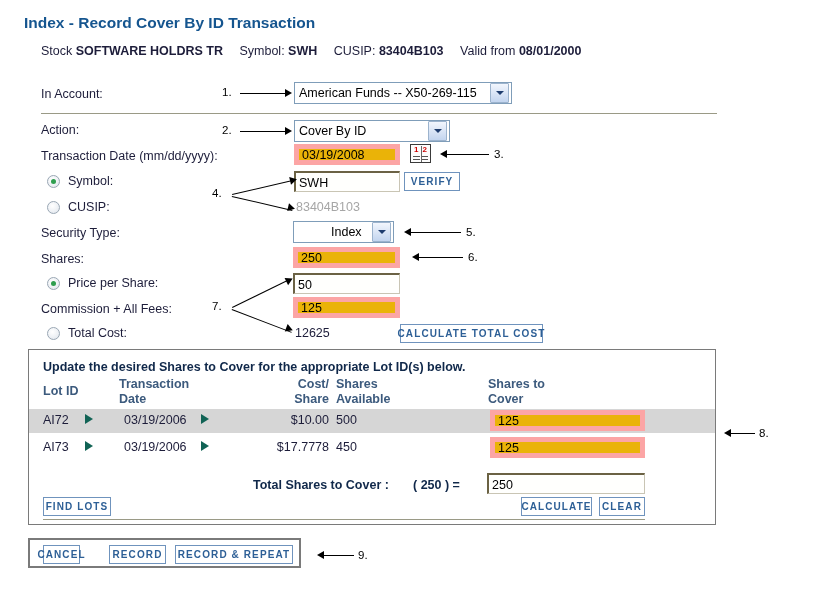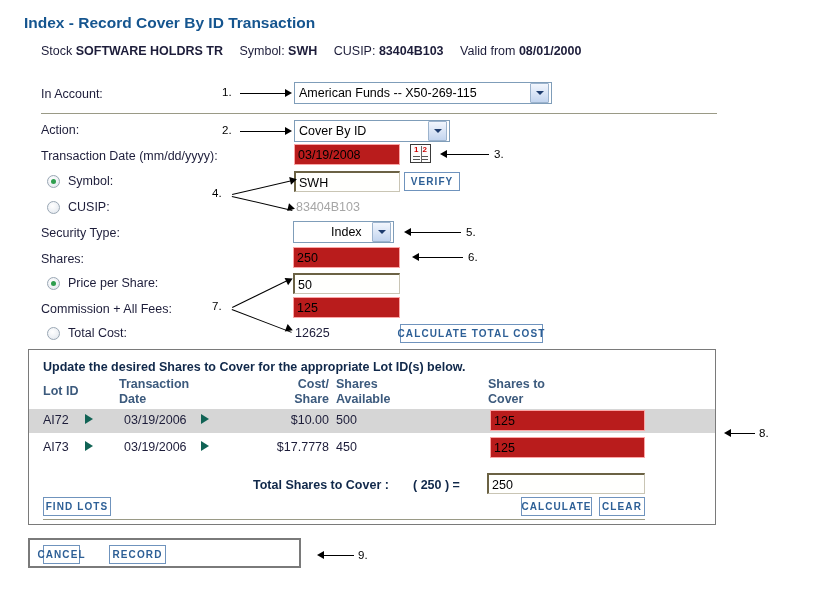--- a/index.html
+++ b/index.html
@@ -30,22 +30,22 @@
   
   .lbl{position:absolute;font-size:12.5px;color:#1d1d3a;white-space:nowrap;}
 
   
   .hr{position:absolute;height:1px;background:#9a9a86;}
 
   
   .txt{
     position:absolute;
     box-sizing:border-box;
-    border:1px solid #fca5a5;
-    background:#b91c1c;
+    border:5px solid #fca5a5;
+    background:#eab308;
     font-family:"Liberation Sans","DejaVu Sans",sans-serif;
     font-size:12.5px;
     color:#000;
     padding:1px 2px 0 3px;
     height:21px;line-height:18px;
     outline:none;
   }
   .txt.hl{ border-top:2px solid #6b6244;border-left:2px solid #6b6244;
            border-right:1px solid #c9c5b4;border-bottom:1px solid #c9c5b4;
            background:#fffffd;}
@@ -165,21 +165,21 @@
     <span>Valid from</span>
     <b>08/01/2000</b>
   </div>
 
   <div class="lbl" style="left:41px;top:87px;">In Account:</div>
 
   <div class="ann" style="left:222px;top:86px;">1.</div>
   <div class="aline" style="left:240px;top:93px;width:46px;"></div>
   <div class="ahead r" style="left:285px;top:89px;"></div>
 
-  <div class="sel" style="left:294px;top:82px;width:258px;">
+  <div class="sel" style="left:294px;top:82px;width:218px;">
     <div class="selv">American Funds -- X50-269-115</div>
     <div class="arw">
         <i></i>
       </div>
   </div>
 
   <div class="hr" style="left:41px;top:113px;width:676px;"></div>
 
   <div class="lbl" style="left:41px;top:123px;">Action:</div>
 
@@ -307,18 +307,19 @@
 
   <div class="hr" style="left:43px;top:519px;width:602px;"></div>
 
   <div class="ahead l" style="left:724px;top:429px;"></div>
   <div class="aline" style="left:731px;top:433px;width:24px;"></div>
   <div class="ann" style="left:759px;top:427px;">8.</div>
 
   <div class="btnbox"></div>
   <div class="btn" style="left:43px;top:545px;width:37px;">CANCEL</div>
   <div class="btn" style="left:109px;top:545px;width:57px;">RECORD</div>
+  <div class="btn" style="left:175px;top:545px;width:118px;">RECORD &amp; REPEAT</div>
 
   <div class="ahead l" style="left:317px;top:551px;"></div>
   <div class="aline" style="left:324px;top:555px;width:30px;"></div>
   <div class="ann" style="left:358px;top:549px;">9.</div>
 
 </div>
 
 </body></html>

